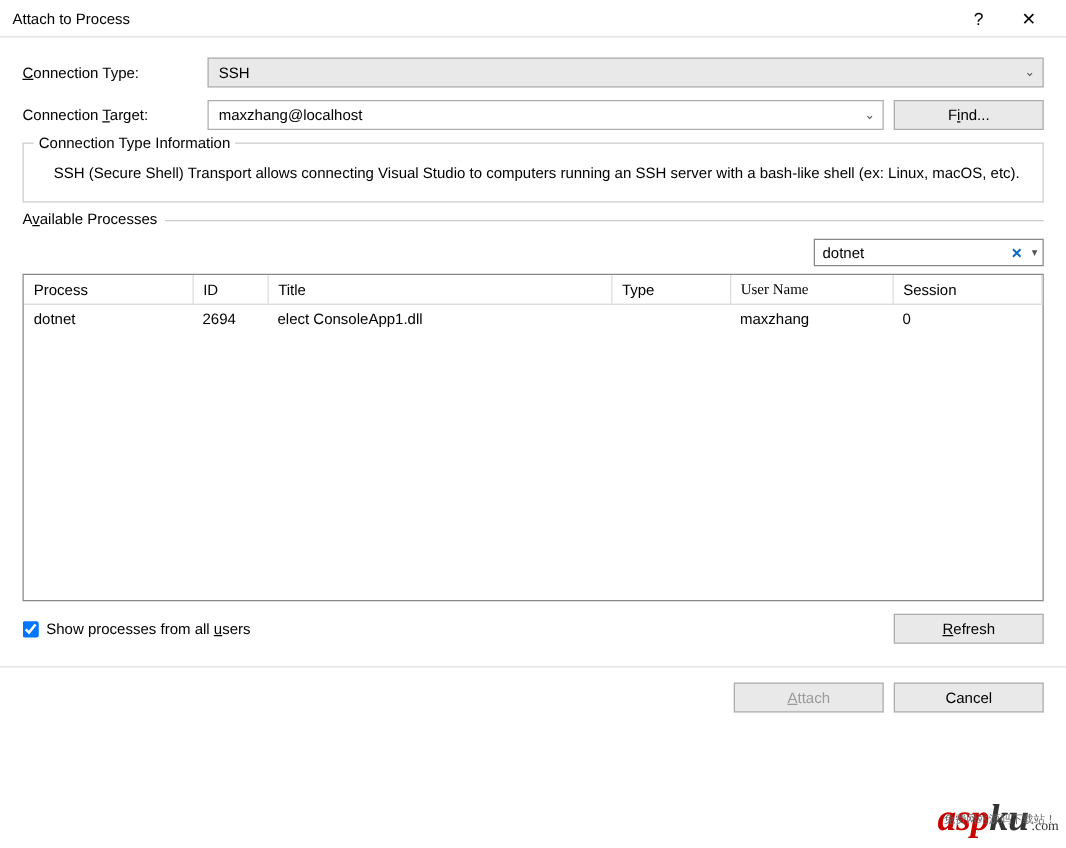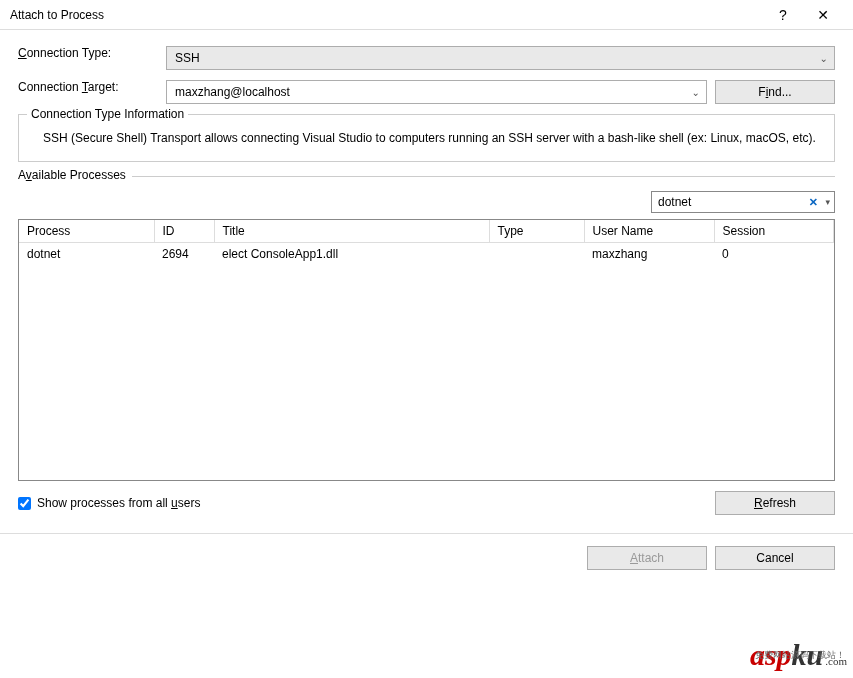--- a/index.html
+++ b/index.html
@@ -29,21 +29,21 @@
       display: flex;
       align-items: center;
       justify-content: center;
       font-size: 14px;
       cursor: pointer;
       font-family: "Segoe UI", sans-serif;
     }
     .content { padding: 16px 18px 0 18px; }
     .form-row {
       display: flex;
-      align-items: flex-start;
+      align-items: center;
       margin-bottom: 10px;
       gap: 8px;
     }
     .form-label {
       width: 140px;
       font-size: 12px;
     }
     .underline { text-decoration: underline; }
     .combo, .input-text {
       border: 1px solid #adadad;
@@ -146,21 +146,21 @@
       background: #fff;
     }
     td {
       padding: 4px 8px;
       border: none;
     }
     .col-process { width: 135px; }
     .col-id { width: 60px; }
     .col-title { width: 275px; }
     .col-type { width: 95px; }
-    .col-user { width: 130px; }
+    .col-user { width: 130px; font-family: Liberation Serif, serif; }
     .col-session { width: auto; margin-left: 24px; }
     .bottom-controls {
       display: flex;
       justify-content: space-between;
       align-items: center;
       margin-top: 10px;
     }
     .checkbox-row { display: flex; align-items: center; gap: 6px; font-size: 12px; }
     .checkbox-row input { width: 13px; height: 13px; }
     .divider { border-top: 1px solid #ddd; margin: 18px -18px 0 -18px; }

